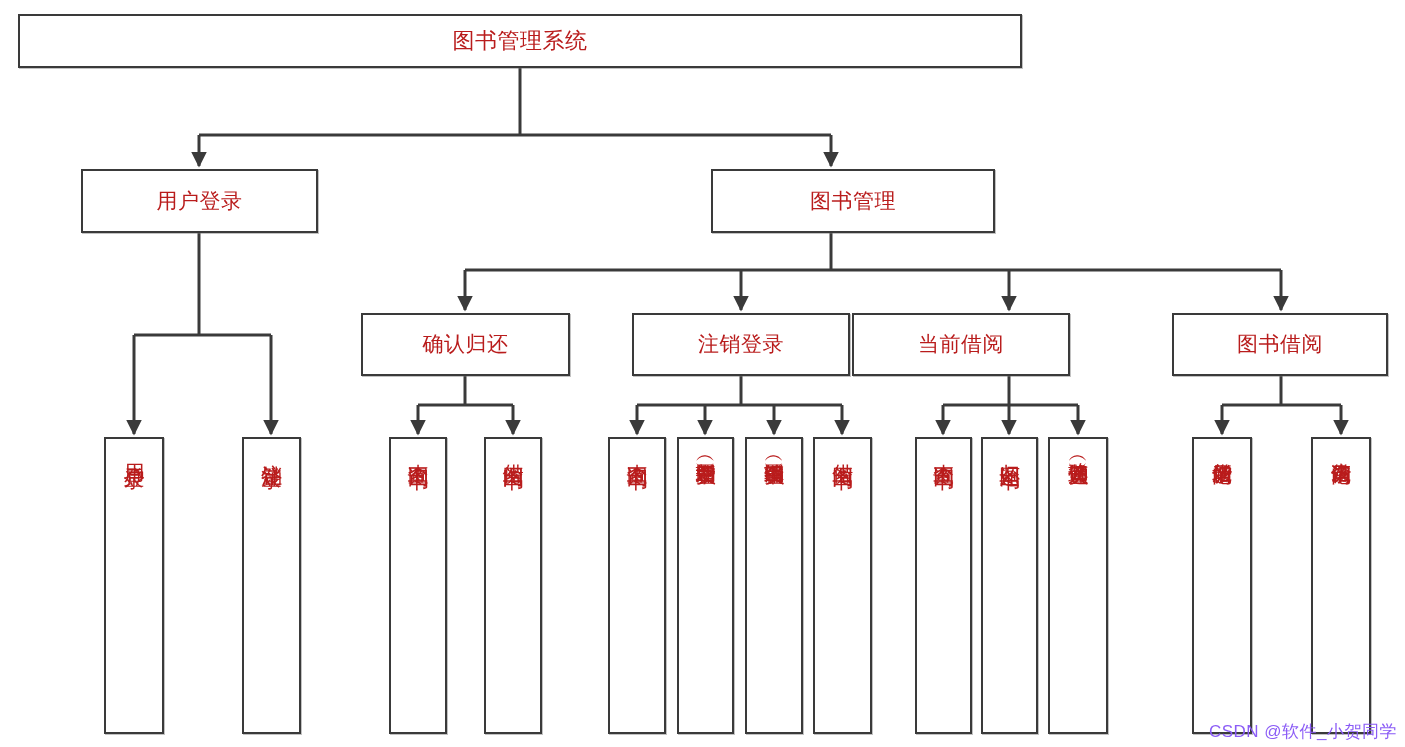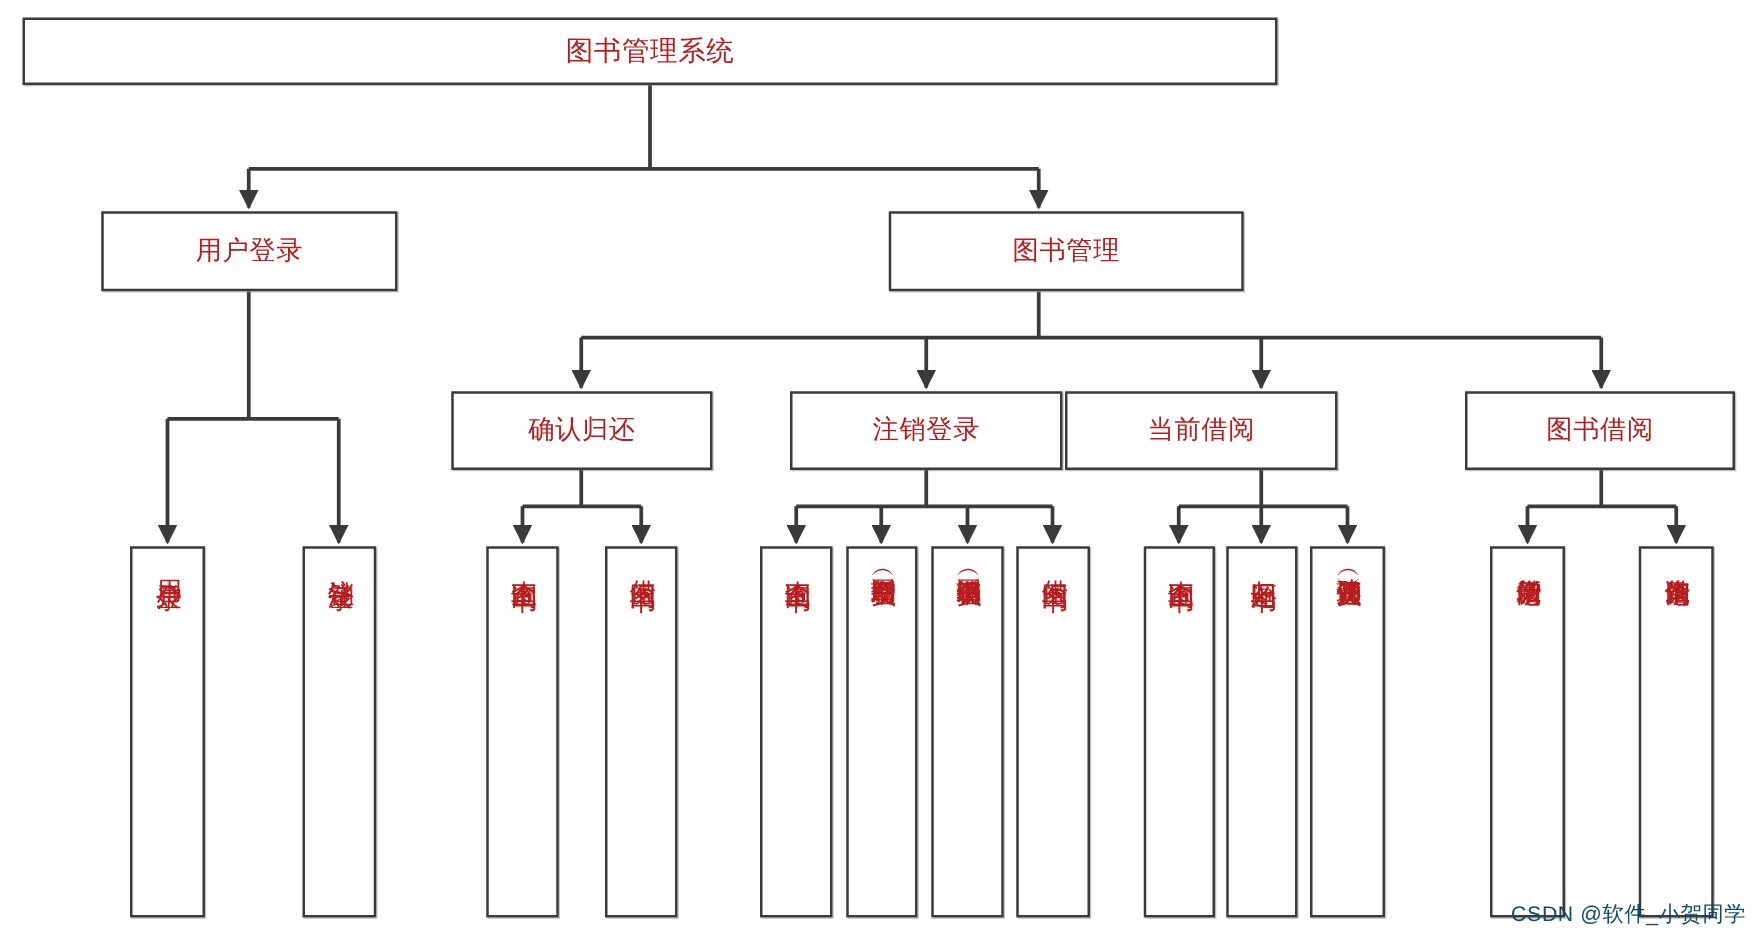--- a/index.html
+++ b/index.html
@@ -68,21 +68,21 @@
   }
   .node.vert.long .node-label {
     font-size: 20px;
     letter-spacing: 0.5px;
   }
   .watermark {
     position: absolute;
     right: 8px;
     bottom: 4px;
     font-size: 17px;
-    color: #0c4a6e;
+    color: #8b5cf6;
     white-space: nowrap;
     letter-spacing: 0.5px;
   }
 </style>
 </head>
 <body>
 
 <div id="diagram-root">
 
   <svg id="edge-layer" viewBox="0 0 1405 747" width="1405" height="747" xmlns="http://www.w3.org/2000/svg">

